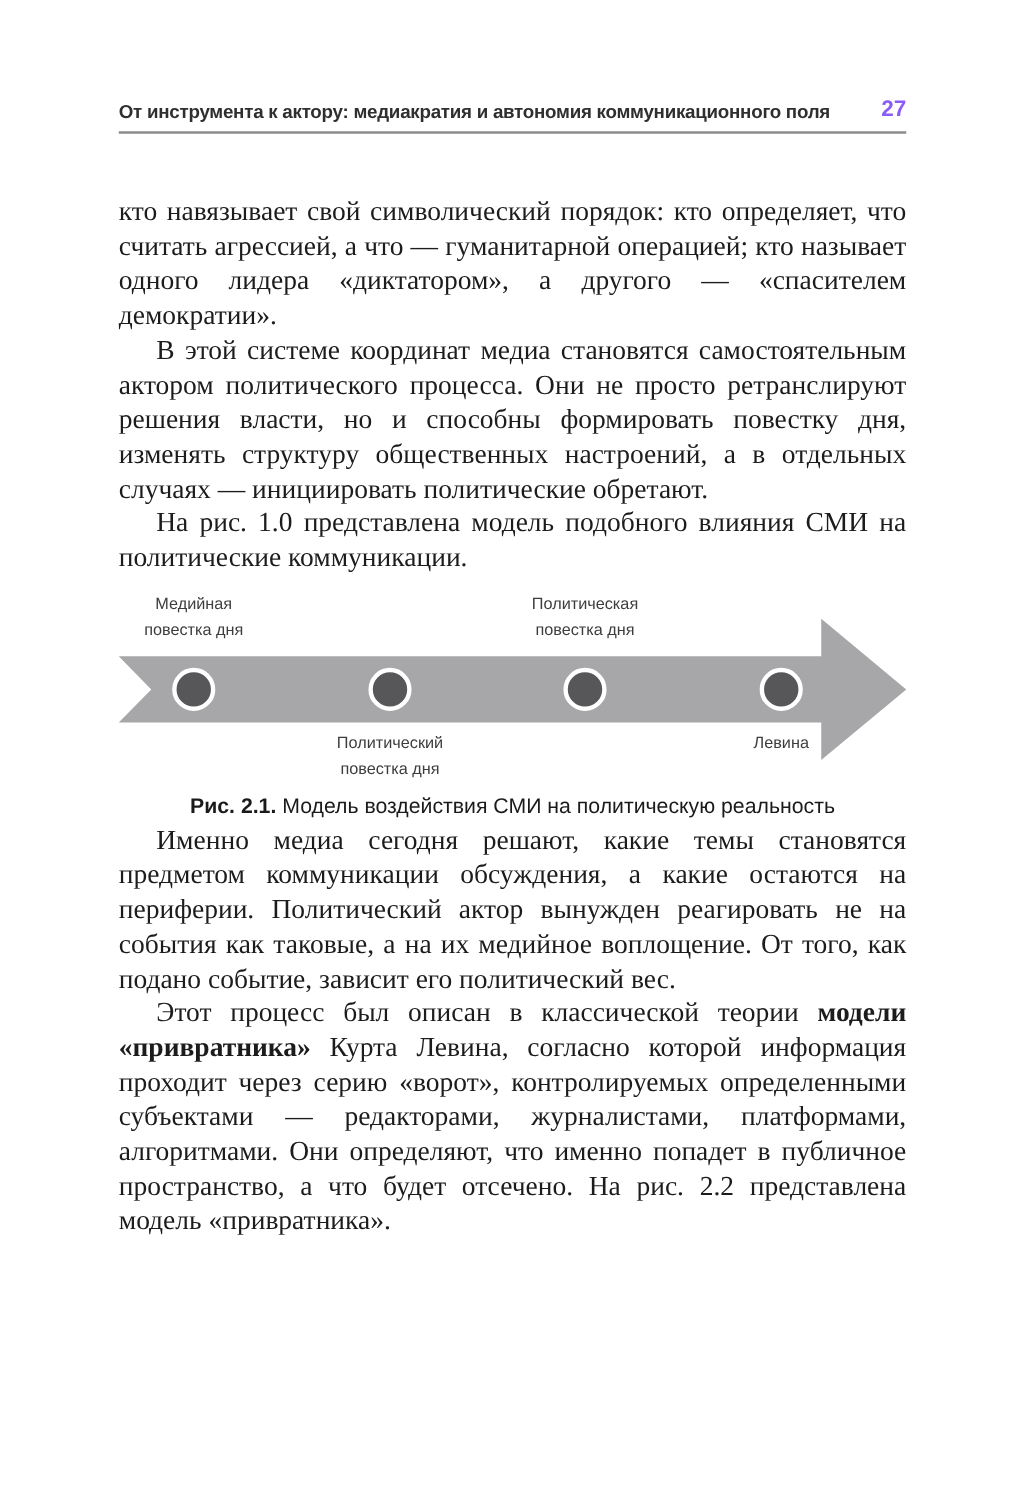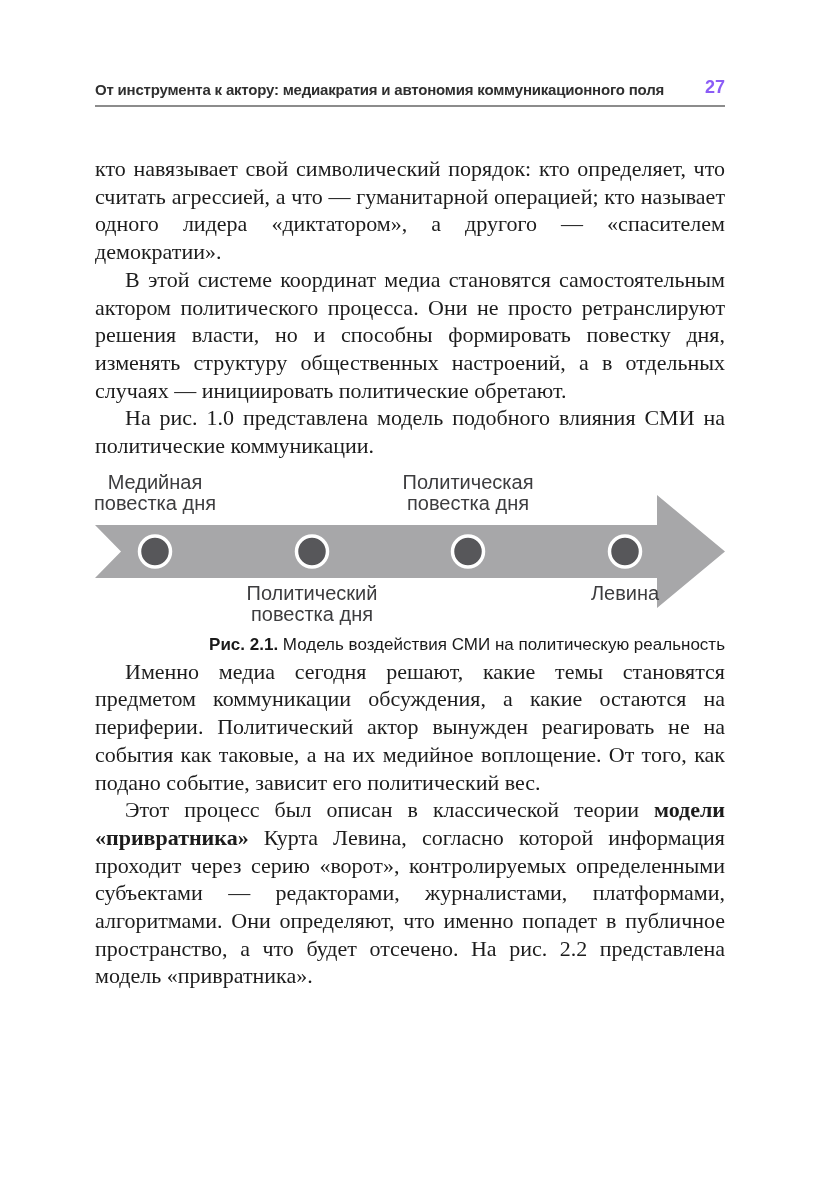--- a/index.html
+++ b/index.html
@@ -53,29 +53,29 @@
     margin-top:10px;
     width:630px;height:158px;
   }
   .figure svg{position:absolute;left:0;top:0;}
   .fig-label{
     position:absolute;
     transform:translateX(-50%);
     text-align:center;
     white-space:pre-line;
     font-family:"Liberation Sans","DejaVu Sans",sans-serif;
-    font-size:20px;
+    font-size:13px;
     line-height:21.5px;
     color:#3d3d3f;
   }
   .fig-label.top{top:2px;}
   .fig-label.bottom{top:113px;}
   .caption{
     margin-top:4px;
-    text-align:right;
+    text-align:center;
     font-family:"Liberation Sans","DejaVu Sans",sans-serif;
     font-size:17px;
     line-height:26px;
     color:#1a1a1a;
   }
   .caption .cap-num{font-weight:bold;}
   .after-figure{margin-top:17px;}
 </style>
 </head>
 <body>

